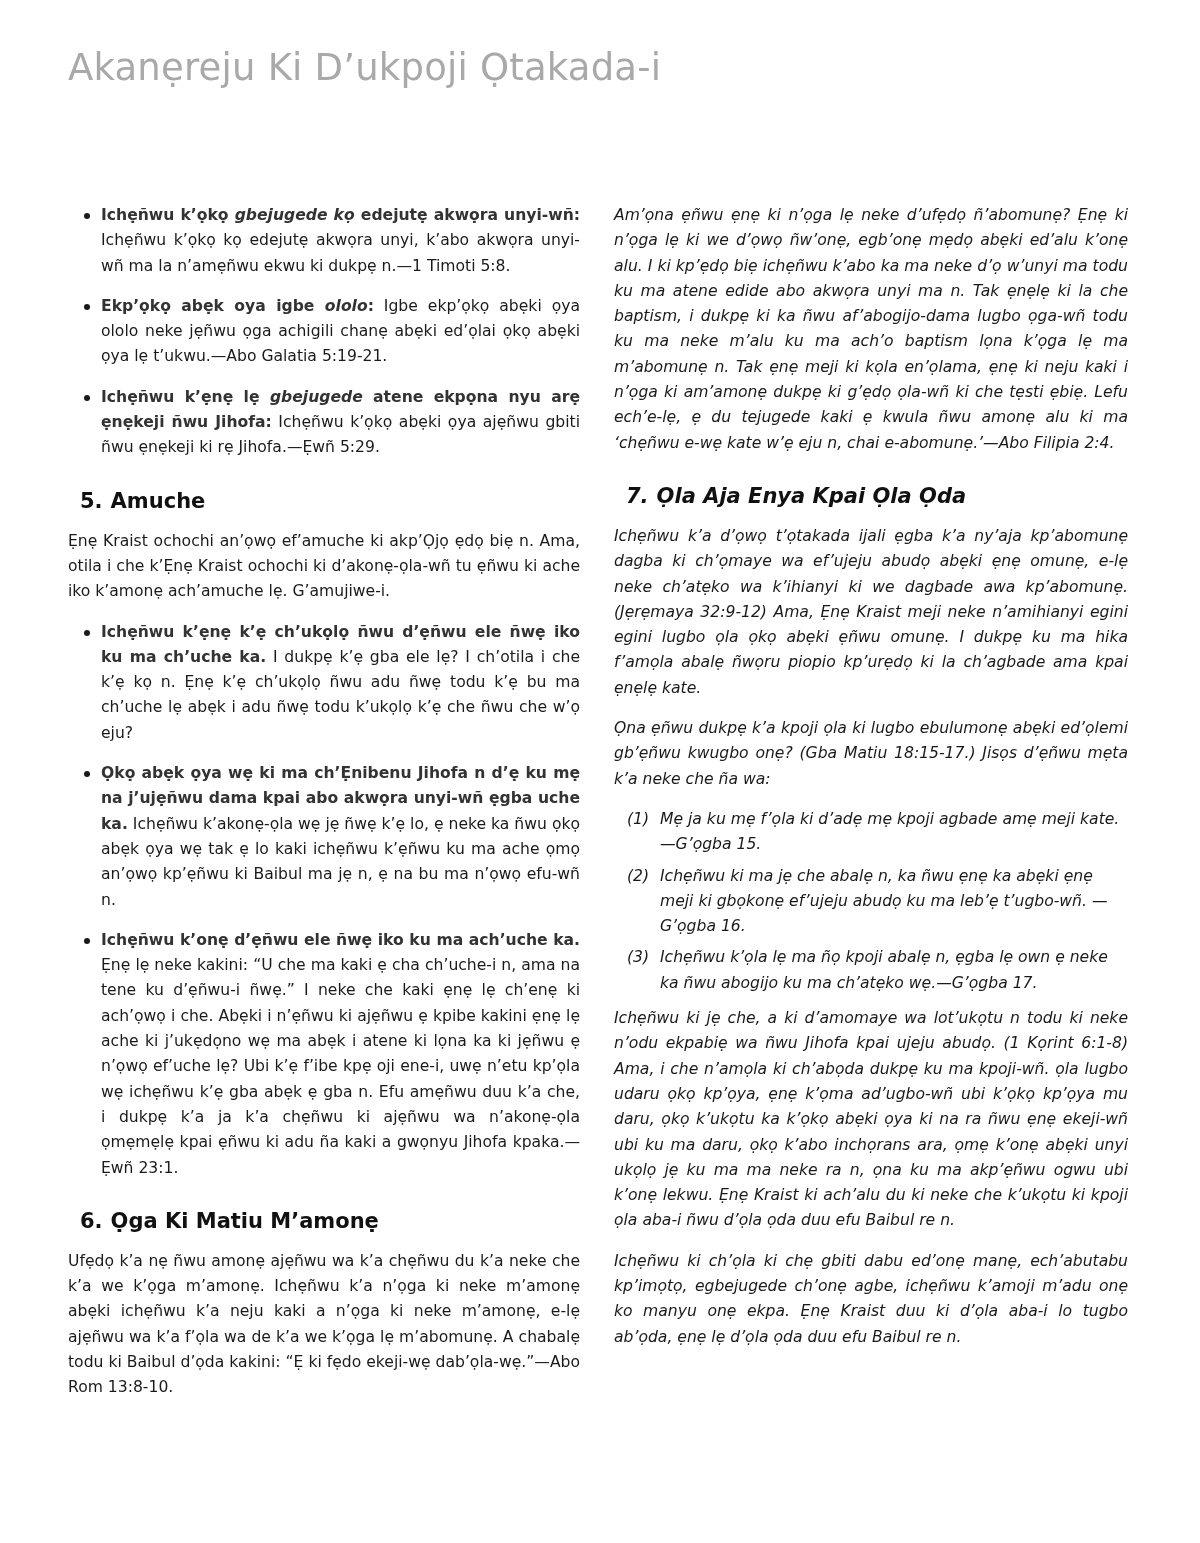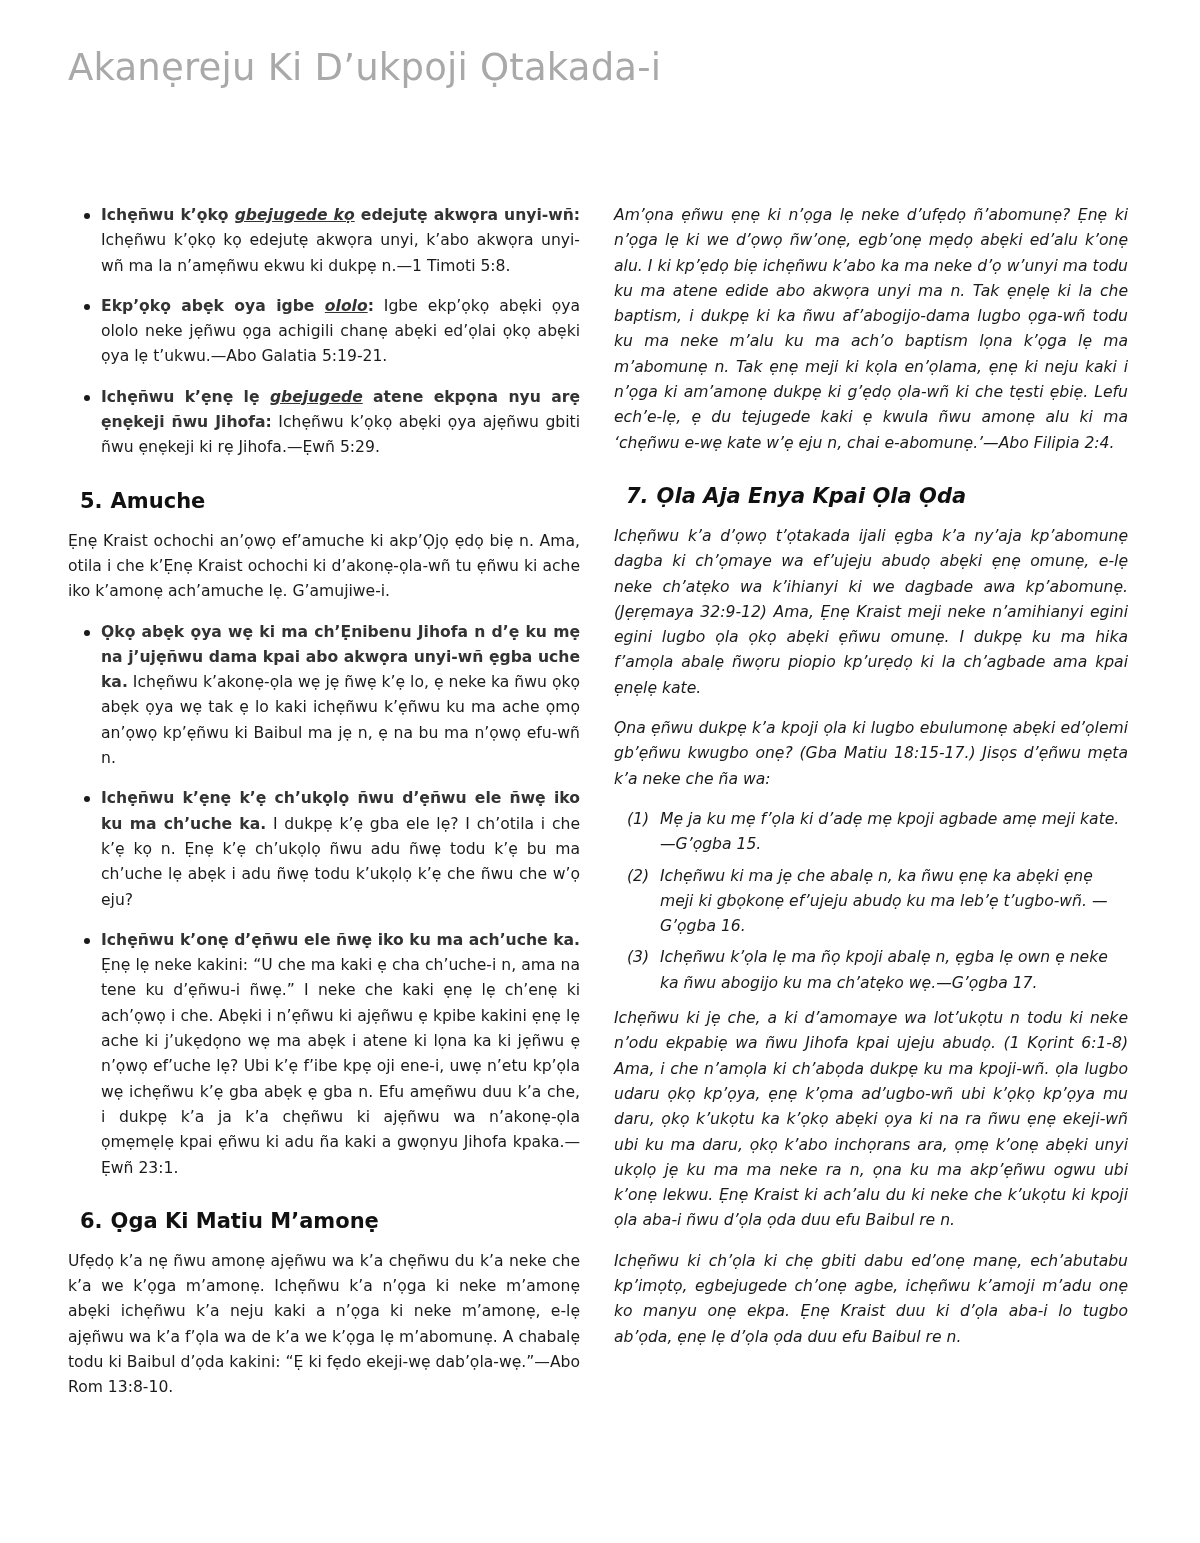--- a/index.html
+++ b/index.html
@@ -21,21 +21,21 @@
   p { margin: 0 0 15px 0; text-align: justify; }
   ul.bullets { list-style: none; margin: 0; padding: 0; }
   ul.bullets li {
     position: relative; padding-left: 33px; margin-bottom: 15px; text-align: justify;
   }
   ul.bullets li .bullet-dot {
     position: absolute; left: 16px; top: 10px; width: 6px; height: 6px;
     border-radius: 50%; background: #1a1a1a;
   }
   .lead { font-weight: bold; color: #333; }
-  .lead em { font-style: italic; text-decoration: underline; }
+  .lead em { font-style: italic; }
   h2.section {
     font-size: 21px; font-weight: bold; margin: 26px 0 14px 12px; color: #111;
     line-height: 28px;
   }
   h2.section .num { margin-right: 8px; }
   ol.steps { list-style: none; margin: 0 0 10px 0; padding: 0; }
   ol.steps li {
     position: relative; padding-left: 46px; margin-bottom: 6px; text-align: left;
   }
   ol.steps li .step-num { position: absolute; left: 13px; top: 0; }
@@ -61,25 +61,25 @@
     </li>
   </ul>
 
   <h2 class="section">
     <span class="num">5.</span><span>Amuche</span>
   </h2>
   <p>Ẹnẹ Kraist ochochi an’ọwọ ef’amuche ki akp’Ọjọ ẹdọ biẹ n. Ama, otila i che k’Ẹnẹ Kraist ochochi ki d’akonẹ-ọla-wñ tu ẹñwu ki ache iko k’amonẹ ach’amuche lẹ. G’amujiwe-i.</p>
   <ul class="bullets">
     <li>
       <span class="bullet-dot"></span>
-      <span class="lead">Ọkọ abẹk ọya wẹ ki ma ch’Ẹnibenu Jihofa n d’ẹ ku mẹ na j’ujẹñwu dama kpai abo akwọra unyi-wñ ẹgba uche ka.</span><span> Ichẹñwu k’akonẹ-ọla wẹ jẹ ñwẹ k’ẹ lo, ẹ neke ka ñwu ọkọ abẹk ọya wẹ tak ẹ lo kaki ichẹñwu k’ẹñwu ku ma ache ọmọ an’ọwọ kp’ẹñwu ki Baibul ma jẹ n, ẹ na bu ma n’ọwọ efu-wñ n.</span>
+      <span class="lead">Ichẹñwu k’ẹnẹ k’ẹ ch’ukọlọ ñwu d’ẹñwu ele ñwẹ iko ku ma ch’uche ka.</span><span> I dukpẹ k’ẹ gba ele lẹ? I ch’otila i che k’ẹ kọ n. Ẹnẹ k’ẹ ch’ukọlọ ñwu adu ñwẹ todu k’ẹ bu ma ch’uche lẹ abẹk i adu ñwẹ todu k’ukọlọ k’ẹ che ñwu che w’ọ eju?</span>
     </li>
     <li>
       <span class="bullet-dot"></span>
-      <span class="lead">Ichẹñwu k’ẹnẹ k’ẹ ch’ukọlọ ñwu d’ẹñwu ele ñwẹ iko ku ma ch’uche ka.</span><span> I dukpẹ k’ẹ gba ele lẹ? I ch’otila i che k’ẹ kọ n. Ẹnẹ k’ẹ ch’ukọlọ ñwu adu ñwẹ todu k’ẹ bu ma ch’uche lẹ abẹk i adu ñwẹ todu k’ukọlọ k’ẹ che ñwu che w’ọ eju?</span>
+      <span class="lead">Ọkọ abẹk ọya wẹ ki ma ch’Ẹnibenu Jihofa n d’ẹ ku mẹ na j’ujẹñwu dama kpai abo akwọra unyi-wñ ẹgba uche ka.</span><span> Ichẹñwu k’akonẹ-ọla wẹ jẹ ñwẹ k’ẹ lo, ẹ neke ka ñwu ọkọ abẹk ọya wẹ tak ẹ lo kaki ichẹñwu k’ẹñwu ku ma ache ọmọ an’ọwọ kp’ẹñwu ki Baibul ma jẹ n, ẹ na bu ma n’ọwọ efu-wñ n.</span>
     </li>
     <li>
       <span class="bullet-dot"></span>
       <span class="lead">Ichẹñwu k’onẹ d’ẹñwu ele ñwẹ iko ku ma ach’uche ka.</span><span> Ẹnẹ lẹ neke kakini: “U che ma kaki ẹ cha ch’uche-i n, ama na tene ku d’ẹñwu-i ñwẹ.” I neke che kaki ẹnẹ lẹ ch’enẹ ki ach’ọwọ i che. Abẹki i n’ẹñwu ki ajẹñwu ẹ kpibe kakini ẹnẹ lẹ ache ki j’ukẹdọno wẹ ma abẹk i atene ki lọna ka ki jẹñwu ẹ n’ọwọ ef’uche lẹ? Ubi k’ẹ f’ibe kpẹ oji ene-i, uwẹ n’etu kp’ọla wẹ ichẹñwu k’ẹ gba abẹk ẹ gba n. Efu amẹñwu duu k’a che, i dukpẹ k’a ja k’a chẹñwu ki ajẹñwu wa n’akonẹ-ọla ọmẹmẹlẹ kpai ẹñwu ki adu ña kaki a gwọnyu Jihofa kpaka.—Ẹwñ 23:1.</span>
     </li>
   </ul>
 
   <h2 class="section">
     <span class="num">6.</span><span>Ọga Ki Matiu M’amonẹ</span>
   </h2>

